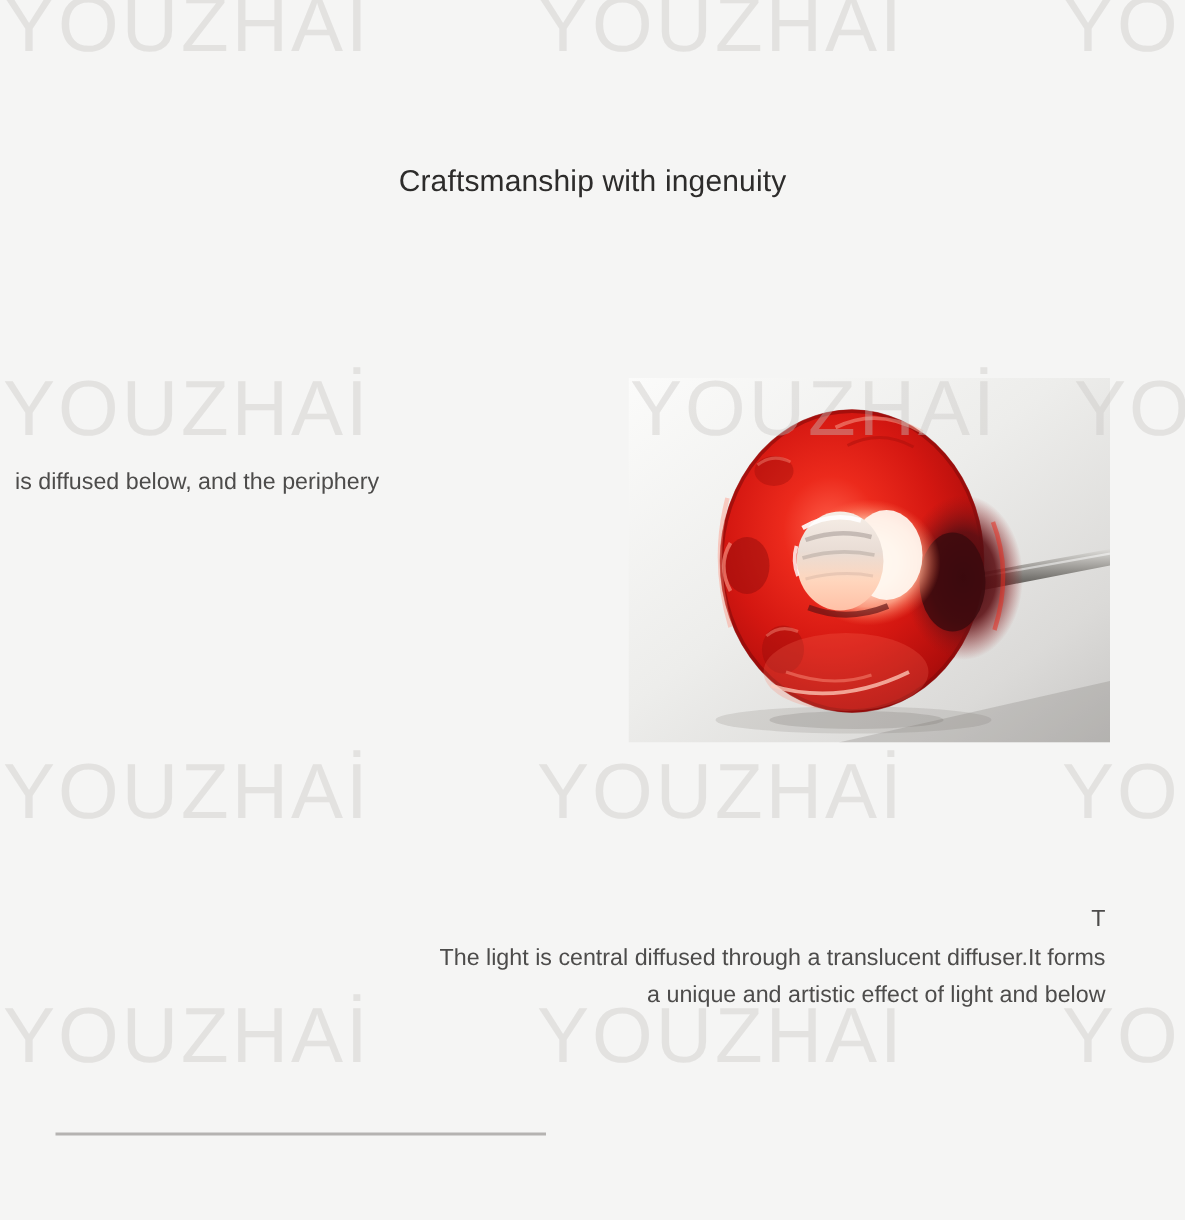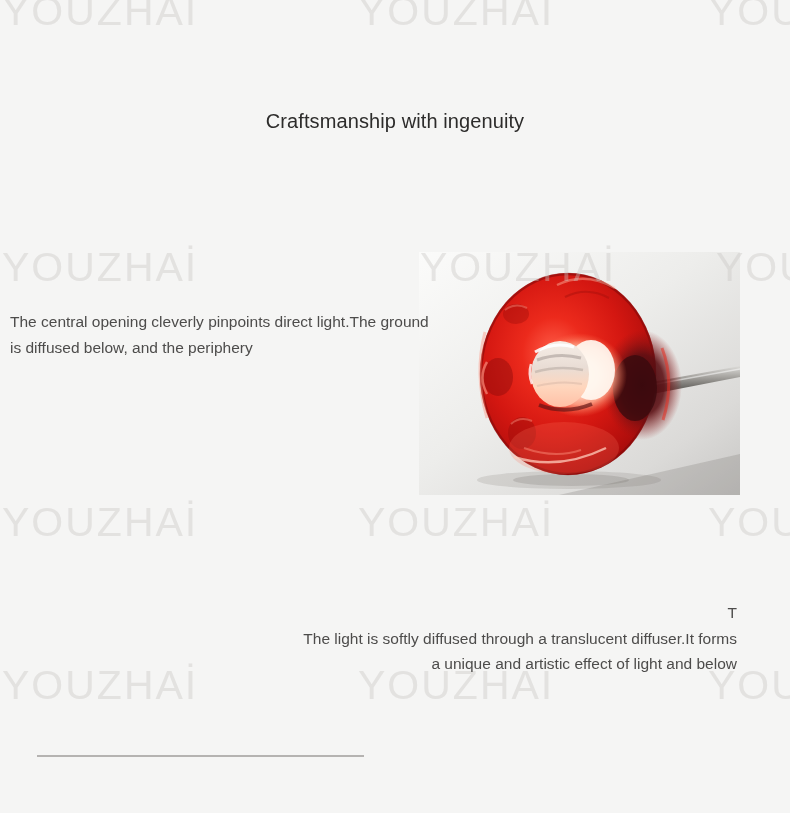--- a/index.html
+++ b/index.html
@@ -2,21 +2,21 @@
 <html><head>
 <meta charset="utf-8">
 <style>
   html,body{margin:0;padding:0;background:#f5f5f4;}
   .page{
     position:relative;width:790px;height:813px;background:#f5f5f4;
     overflow:hidden;font-family:"Liberation Sans",sans-serif;
   }
   
   .wm{
-    position:absolute;font-size:41px;font-weight:400;letter-spacing:2px;
+    position:absolute;font-size:52px;font-weight:400;letter-spacing:2px;
     color:rgba(200,198,194,0.40);line-height:1;white-space:nowrap;
     z-index:3;pointer-events:none;user-select:none;
   }
   .wm.r1{top:-9px}
   .wm.r2{top:247px}
   .wm.r3{top:502px}
   .wm.r4{top:665px}
   .c1{left:2px}.c2{left:358px}.c3{left:708px}
   .r2.c2{left:420px}.r2.c3{left:716px}
   
@@ -66,21 +66,20 @@
   <span class="wm r4 c2">YOUZHAİ</span>
   <span class="wm r4 c3">YOUZHAİ</span>
 
   <div class="title-row">
     <div class="title-line"></div>
     <div class="title-text">Craftsmanship with ingenuity</div>
     <div class="title-line"></div>
   </div>
 
   <div class="para-left">
-    <div>The central opening cleverly pinpoints direct light.The ground</div>
     <div>is diffused below, and the periphery</div>
   </div>
 
   <div class="photo">
     <svg width="321" height="243" viewBox="0 0 321 243" xmlns="http://www.w3.org/2000/svg">
       <defs>
         <linearGradient id="gBg" x1="0" y1="0" x2="1" y2="1">
           <stop offset="0" stop-color="#fbfbfa"></stop>
           <stop offset="0.45" stop-color="#ededeb"></stop>
           <stop offset="0.8" stop-color="#dbdad8"></stop>
@@ -164,19 +163,19 @@
         <path d="M118,134 Q142,128 163,132" fill="none" stroke="rgba(200,170,155,0.35)" stroke-width="2"></path>
         <path d="M116,100 Q135,89 155,95" fill="none" stroke="rgba(255,255,255,0.9)" stroke-width="3"></path>
         <path d="M112,112 Q109,122 113,132" fill="none" stroke="rgba(255,255,255,0.8)" stroke-width="2.5"></path>
         <path d="M120,153 Q146,163 173,152" fill="none" stroke="rgba(90,18,20,0.65)" stroke-width="4"></path>
       </g>
     </svg>
   </div>
 
   <div class="para-right">
     <div>T</div>
-    <div>The light is softly diffused through a translucent diffuser.It forms</div>
+    <div>The light is central diffused through a translucent diffuser.It forms</div>
     <div>a unique and artistic effect of light and below</div>
   </div>
 
   <div class="bottom-rule"></div>
 
 </div>
 
 </body></html>

